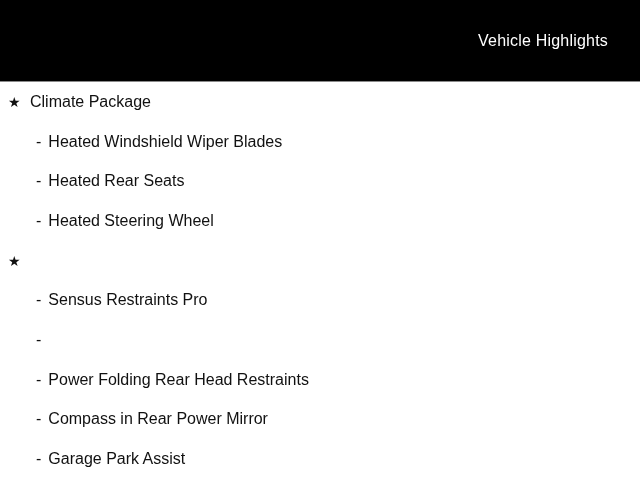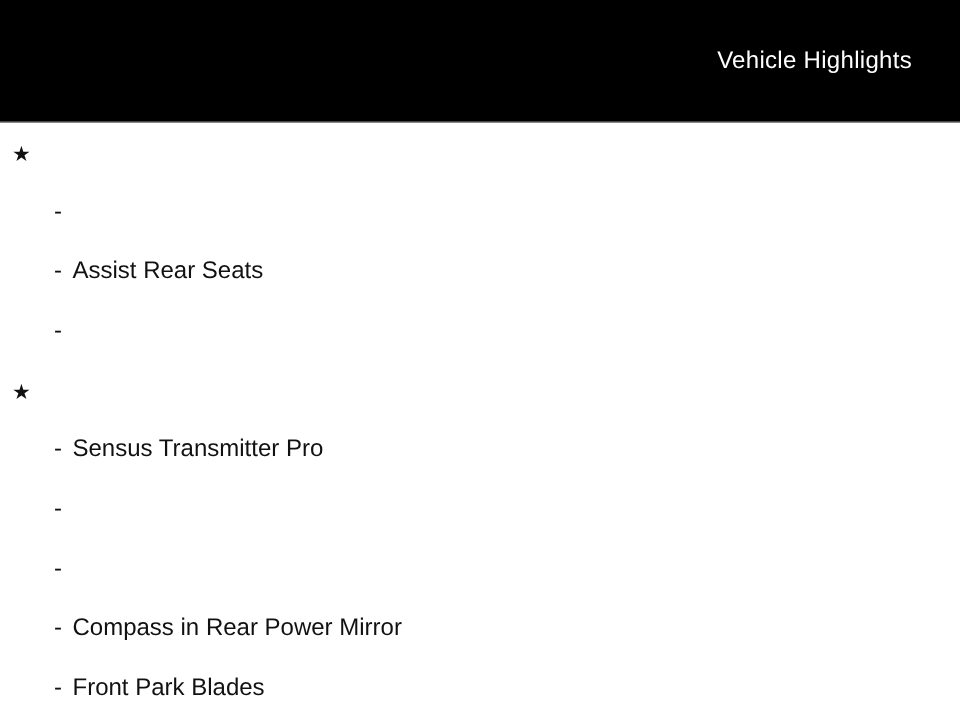--- a/index.html
+++ b/index.html
@@ -63,46 +63,50 @@
 </head>
 <body>
 
 <div class="screen">
   <div class="header-bar">
     <span class="header-title">Vehicle Highlights</span>
   </div>
   <div class="highlights-list">
       <div class="row package">
         <span class="star">★</span>
+        <span class="label">Climate Package</span>
+      </div>
+      <div class="row item">
+        <span class="dash">-</span>
+        <span class="label">Heated Windshield Wiper Blades</span>
+      </div>
+      <div class="row item">
+        <span class="dash">-</span>
+        <span class="label">Heated Rear Seats</span>
+      </div>
+      <div class="row item">
+        <span class="dash">-</span>
+        <span class="label">Heated Steering Wheel</span>
+      </div>
+      <div class="row package">
+        <span class="star">★</span>
+      </div>
+      <div class="row item">
+        <span class="dash">-</span>
+        <span class="label">Sensus Restraints Pro</span>
       </div>
       <div class="row item">
         <span class="dash">-</span>
       </div>
       <div class="row item">
         <span class="dash">-</span>
-        <span class="label">Assist Rear Seats</span>
-      </div>
-      <div class="row item">
-        <span class="dash">-</span>
-      </div>
-      <div class="row package">
-        <span class="star">★</span>
-      </div>
-      <div class="row item">
-        <span class="dash">-</span>
-        <span class="label">Sensus Transmitter Pro</span>
-      </div>
-      <div class="row item">
-        <span class="dash">-</span>
-      </div>
-      <div class="row item">
-        <span class="dash">-</span>
+        <span class="label">Power Folding Rear Head Restraints</span>
       </div>
       <div class="row item">
         <span class="dash">-</span>
         <span class="label">Compass in Rear Power Mirror</span>
       </div>
       <div class="row item">
         <span class="dash">-</span>
-        <span class="label">Front Park Blades</span>
+        <span class="label">Garage Park Assist</span>
       </div>
     </div>
 </div>
 
 </body></html>

